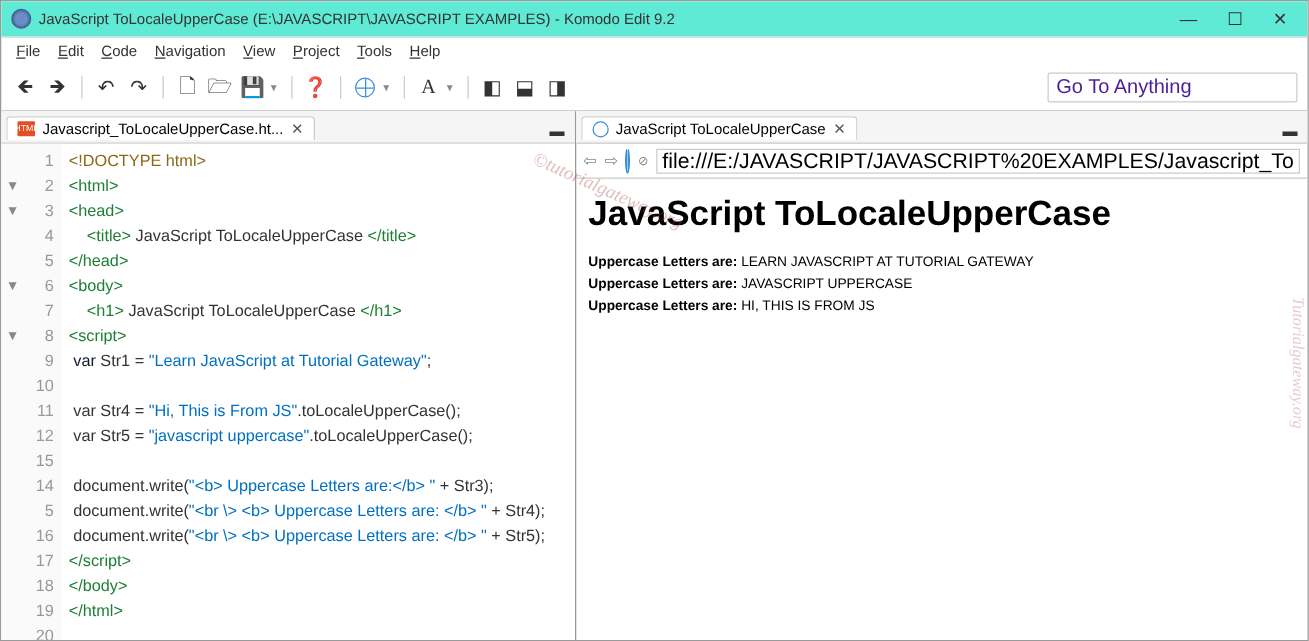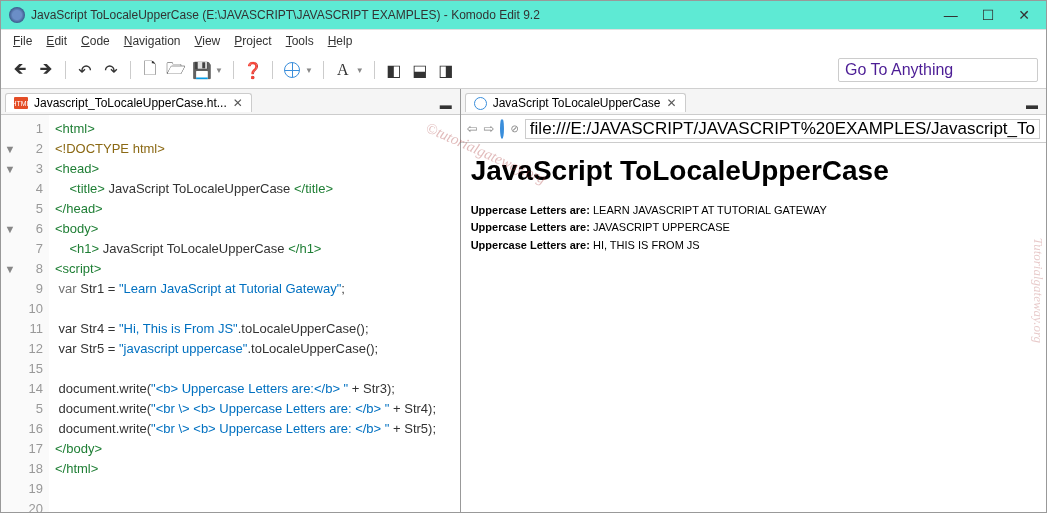--- a/index.html
+++ b/index.html
@@ -194,21 +194,21 @@
       flex: 1;
       padding: 4px 6px;
     }
     .code-lines .line {
       height: 20px;
       line-height: 20px;
       white-space: pre;
     }
     .c-tag { color: #1e7e34; }
     .c-str { color: #0070c0; }
-    .c-kw { color: #737373; }
+    .c-kw { color: #0f172a; }
     .c-txt { color: #333; }
     .c-brown { color: #8b6914; }
     .browser-toolbar {
       display: flex;
       align-items: center;
       padding: 3px 6px;
       border-bottom: 1px solid #ccc;
       gap: 6px;
       height: 28px;
     }
@@ -402,36 +402,37 @@
         <div>15</div>
         <div>14</div>
         <div>5</div>
         <div>16</div>
         <div>17</div>
         <div>18</div>
         <div>19</div>
         <div>20</div>
       </div>
       <div class="code-lines">
+        <div class="line"><span class="c-brown">&lt;!DOCTYPE html&gt;</span></div>
         <div class="line"><span class="c-tag">&lt;html&gt;</span></div>
-        <div class="line"><span class="c-brown">&lt;!DOCTYPE html&gt;</span></div>
         <div class="line"><span class="c-tag">&lt;head&gt;</span></div>
         <div class="line">    <span class="c-tag">&lt;title&gt;</span><span class="c-txt"> JavaScript ToLocaleUpperCase </span><span class="c-tag">&lt;/title&gt;</span></div>
         <div class="line"><span class="c-tag">&lt;/head&gt;</span></div>
         <div class="line"><span class="c-tag">&lt;body&gt;</span></div>
         <div class="line">    <span class="c-tag">&lt;h1&gt;</span><span class="c-txt"> JavaScript ToLocaleUpperCase </span><span class="c-tag">&lt;/h1&gt;</span></div>
         <div class="line"><span class="c-tag">&lt;script&gt;</span></div>
         <div class="line"><span class="c-kw"> var</span><span class="c-txt"> Str1 = </span><span class="c-str">"Learn JavaScript at Tutorial Gateway"</span><span class="c-txt">;</span></div>
         <div class="line"></div>
         <div class="line"><span class="c-txt"> var Str4 = </span><span class="c-str">"Hi, This is From JS"</span><span class="c-txt">.toLocaleUpperCase();</span></div>
         <div class="line"><span class="c-txt"> var Str5 = </span><span class="c-str">"javascript uppercase"</span><span class="c-txt">.toLocaleUpperCase();</span></div>
         <div class="line"></div>
         <div class="line"><span class="c-txt"> document.write(</span><span class="c-str">"&lt;b&gt; Uppercase Letters are:&lt;/b&gt; "</span><span class="c-txt"> + Str3);</span></div>
         <div class="line"><span class="c-txt"> document.write(</span><span class="c-str">"&lt;br \&gt; &lt;b&gt; Uppercase Letters are: &lt;/b&gt; "</span><span class="c-txt"> + Str4);</span></div>
         <div class="line"><span class="c-txt"> document.write(</span><span class="c-str">"&lt;br \&gt; &lt;b&gt; Uppercase Letters are: &lt;/b&gt; "</span><span class="c-txt"> + Str5);</span></div>
+        <div class="line"><span class="c-tag">&lt;/script&gt;</span></div>
         <div class="line"><span class="c-tag">&lt;/body&gt;</span></div>
         <div class="line"><span class="c-tag">&lt;/html&gt;</span></div>
       </div>
     </div>
   </div>
 
   <div class="preview-pane">
     <div class="tab-bar">
       <div class="tab">
         <div class="globe-small"></div>

